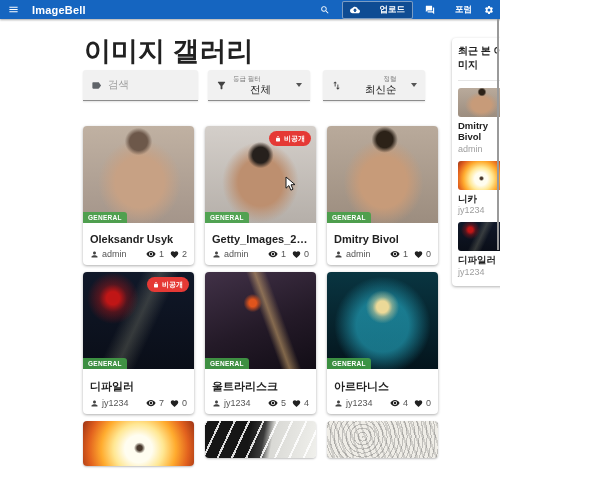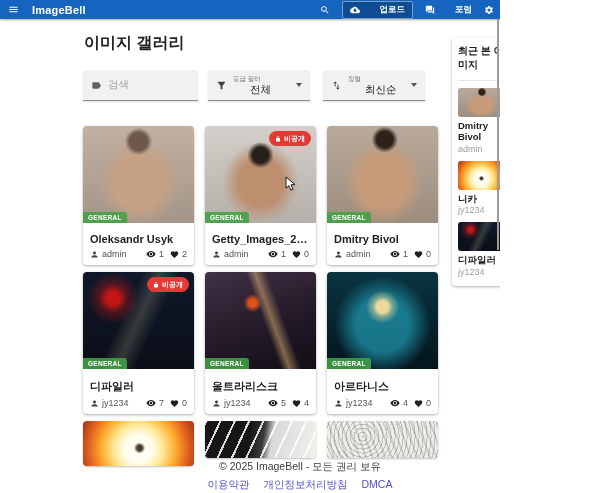--- a/index.html
+++ b/index.html
@@ -15,29 +15,29 @@
   .brand{color:#fff;font-weight:bold;font-size:11px;letter-spacing:.2px;cursor:default;}
   .nav-right{margin-left:auto;display:flex;align-items:center;gap:12px;}
   .nav-item{display:flex;align-items:center;gap:20px;color:#fff;font-size:8.5px;font-weight:bold;white-space:nowrap;}
   .nav-item svg{fill:#fff;display:block;}
   .upload-btn{background:#0f4c93;border:1px solid rgba(255,255,255,.45);border-radius:2px;padding:2px 7px;}
   .avatar{width:15px;height:15px;border-radius:50%;flex:none;
           background:radial-gradient(circle at 42% 32%,#f8e6d3 0 34%,#efc2a6 52%,#d2908a 74%,#9e605f 100%);
           box-shadow:0 0 0 1px rgba(255,255,255,.4);}
 
   
-  .page-title{position:absolute;left:84px;top:33px;font-size:16px;font-weight:bold;color:#212121;}
+  .page-title{position:absolute;left:84px;top:33px;font-size:27px;font-weight:bold;color:#212121;}
 
   
   .ctrl{position:absolute;top:70px;height:31px;background:#f1f1f1;border-bottom:1px solid #8d8d8d;
         border-radius:3px 3px 0 0;display:flex;align-items:center;padding:0 8px;box-sizing:border-box;
         gap:6px;box-shadow:0 1px 2px rgba(0,0,0,.12);}
   .search-box{left:83px;width:115px;}
   .filter-box{left:208px;width:102px;}
-  .sort-box{left:323px;width:102px;}
+  .sort-box{left:323px;width:102px;text-align:right;}
   .ctrl svg{flex:none;}
   .ph{font-size:10.5px;color:#9e9e9e;}
   .sel-texts{display:flex;flex-direction:column;line-height:1.2;}
   .sel-label{font-size:6.5px;color:#757575;}
   .sel-value{font-size:10.5px;color:#212121;margin-left:17px;}
   .caret{margin-left:auto;width:0;height:0;border-left:3.5px solid transparent;
          border-right:3.5px solid transparent;border-top:4px solid #555;}
 
   
   .row{position:absolute;left:83px;display:flex;gap:11px;}
@@ -379,28 +379,20 @@
       <div class="side-author">jy1234</div>
     </div>
 
     <div class="side-item">
       <div class="side-thumb art-defiler"></div>
       <div class="side-title">디파일러</div>
       <div class="side-author">jy1234</div>
     </div>
   </div>
 
-  <div class="footer">
-    <div class="footer-copy">© 2025 ImageBell - 모든 권리 보유</div>
-    <div class="footer-links">
-      <span>이용약관</span>
-      <span>개인정보처리방침</span>
-      <span>DMCA</span>
-    </div>
-  </div>
 
   <div class="scroll-thumb"></div>
 
   <div class="cursor">
     <svg width="12" height="16" viewBox="0 0 12 16">
       <path d="M1 1 L1 12.2 L3.9 9.6 L5.9 14.2 L8 13.2 L6 8.8 L10 8.6 Z" fill="#fff" stroke="#1a1a1a" stroke-width="1"></path>
     </svg>
   </div>
 
 </div>

